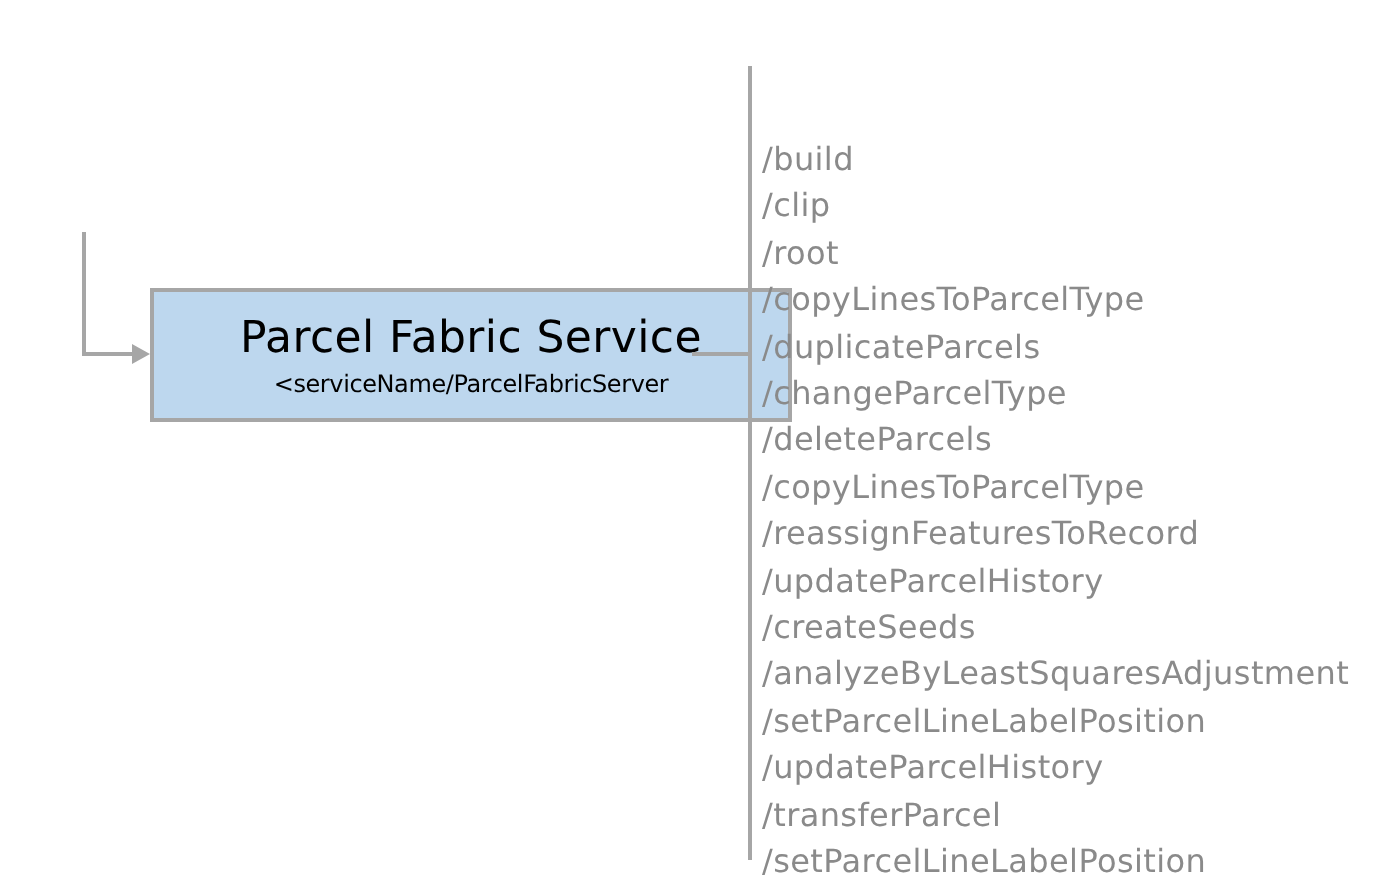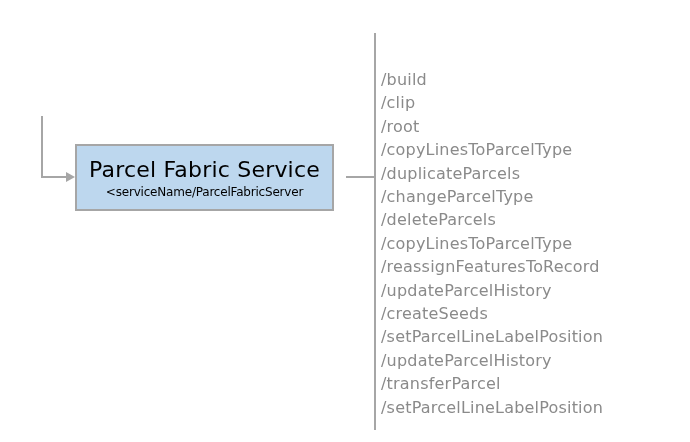--- a/index.html
+++ b/index.html
@@ -21,21 +21,21 @@
   }
   .box{
     position:absolute;
     background:var(--box-fill);
     border:2px solid var(--box-border);
     display:flex;flex-direction:column;align-items:center;justify-content:center;
     color:var(--box-text);
     text-align:center;
   }
   .box.catalog{left:9px;top:43px;width:281px;height:73px;}
-  .box.pfs{left:75px;top:144px;width:259px;height:67px;}
+  .box.pfs{left:75px;top:144px;width:321px;height:67px;}
   .box-title{font-size:22px;line-height:1.25;letter-spacing:0.2px;}
   .box-subtitle{font-size:12px;line-height:1.2;margin-top:2px;letter-spacing:-0.2px;}
   .conn{position:absolute;background:var(--connector);}
   .conn.v-drop{left:41px;top:116px;width:2px;height:62px;}
   .conn.h-elbow{left:41px;top:176px;width:26px;height:2px;}
   .conn.h-service{left:346px;top:176px;width:28px;height:2px;}
   .arrowhead{
     position:absolute;left:66px;top:172px;width:0;height:0;
     border-top:5px solid transparent;
     border-bottom:5px solid transparent;
@@ -73,19 +73,20 @@
       <div class="endpoint">/clip</div>
       <div class="endpoint">/root</div>
       <div class="endpoint">/copyLinesToParcelType</div>
       <div class="endpoint">/duplicateParcels</div>
       <div class="endpoint">/changeParcelType</div>
       <div class="endpoint">/deleteParcels</div>
       <div class="endpoint">/copyLinesToParcelType</div>
       <div class="endpoint">/reassignFeaturesToRecord</div>
       <div class="endpoint">/updateParcelHistory</div>
       <div class="endpoint">/createSeeds</div>
+      <div class="endpoint">/analyzeByLeastSquaresAdjustment</div>
       <div class="endpoint">/setParcelLineLabelPosition</div>
       <div class="endpoint">/updateParcelHistory</div>
       <div class="endpoint">/transferParcel</div>
       <div class="endpoint">/setParcelLineLabelPosition</div>
     </div>
 
 </div>
 
 </body></html>

